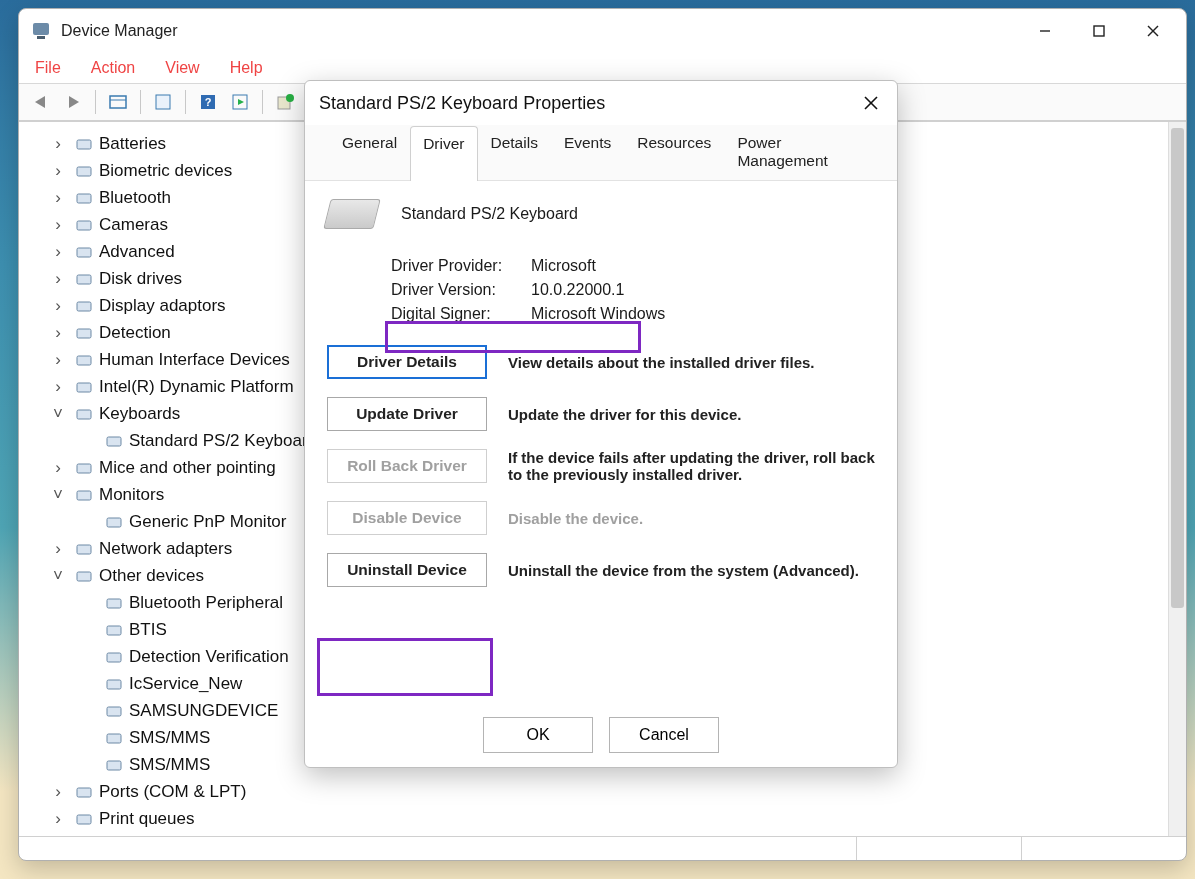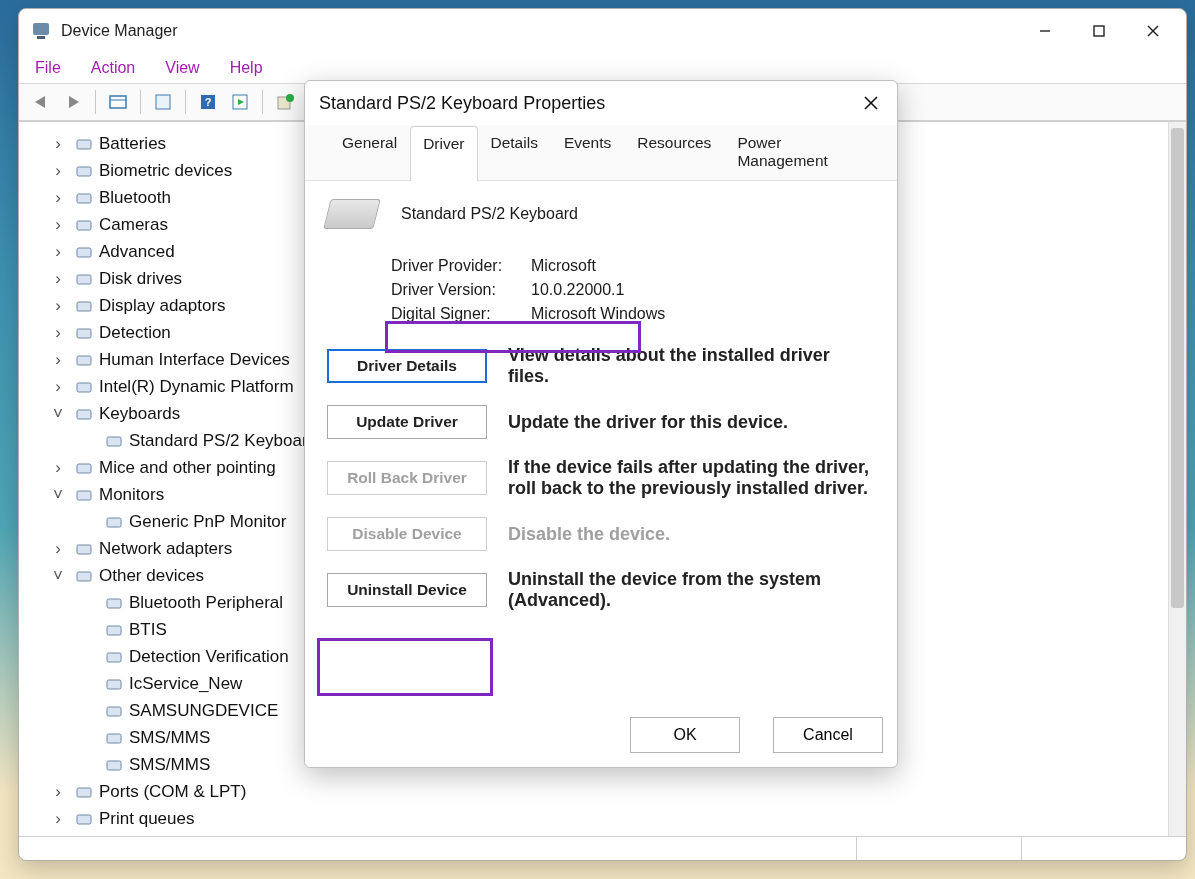--- a/index.html
+++ b/index.html
@@ -30,21 +30,21 @@
     display: inline-block;
   }
   .titlebar .title { font-size: 16px; color: #222; }
   .titlebar .spacer { flex: 1; }
   .win-btn {
     width: 54px; height: 36px; display: flex; align-items:center; justify-content:center;
     color:#222;
   }
   .menubar {
     display:flex; gap: 26px; padding: 6px 14px 6px 14px;
-    font-size: 16px; color:#a21caf;
+    font-size: 16px; color:#ef4444;
   }
   .menubar span { padding: 0 2px; }
   .toolbar {
     display:flex; align-items:center; gap:4px; padding: 4px 8px;
     border-top:1px solid #d8d8d8;
     border-bottom:1px solid #d0d0d0;
     background:#fafafa;
     height: 38px;
   }
   .tb-btn {
@@ -125,24 +125,24 @@
   .actions { margin-top:22px; padding-left:0;}
   .act-row { display:flex; align-items:center; gap:21px; margin:18px 0;font-weight:bold; }
   .act-btn {
     width:160px; height:34px;
     border:1px solid #a8a8a8; background:#fff;
     font-size:15.5px; color:#222;
     display:flex; align-items:center; justify-content:center;
   }
   .act-btn.focus { border:2px solid #1a6fd6; }
   .act-btn.disabled { color:#a0a0a0; border-color:#cfcfcf;}
-  .act-desc { flex:1; font-size:18px; color:#222; }
+  .act-desc { flex:1; font-size:15px; color:#222; }
   .act-desc.disabled { color:#a0a0a0; }
   .dlg-footer {
-    display:flex; justify-content:flex-end; gap:33px;
+    display:flex; justify-content:center; gap:16px;
     padding: 10px 14px 14px;
   }
   .std-btn {
     width:110px; height:36px; border:1px solid #b4b4b4; background:#fff;
     font-size:16px; display:flex; align-items:center; justify-content:center;
   }
   .hl-box { position:absolute; border:3px solid #7e28c2; pointer-events:none;}
   svg { display:block; }
 </style>
 </head>

